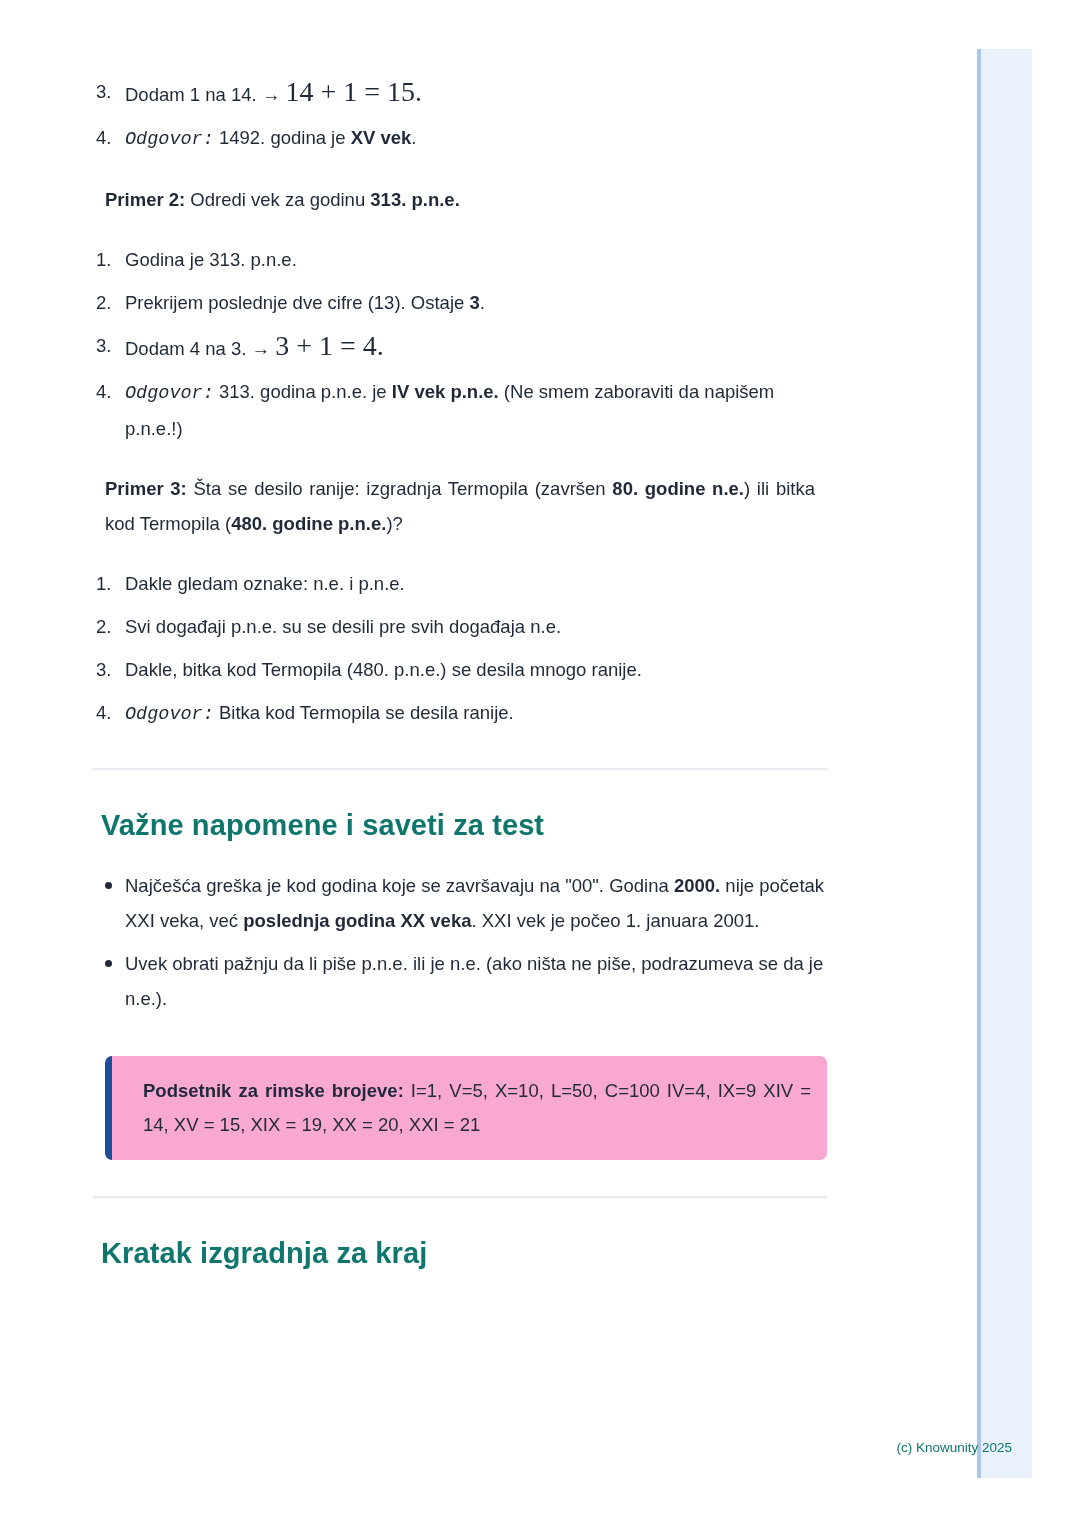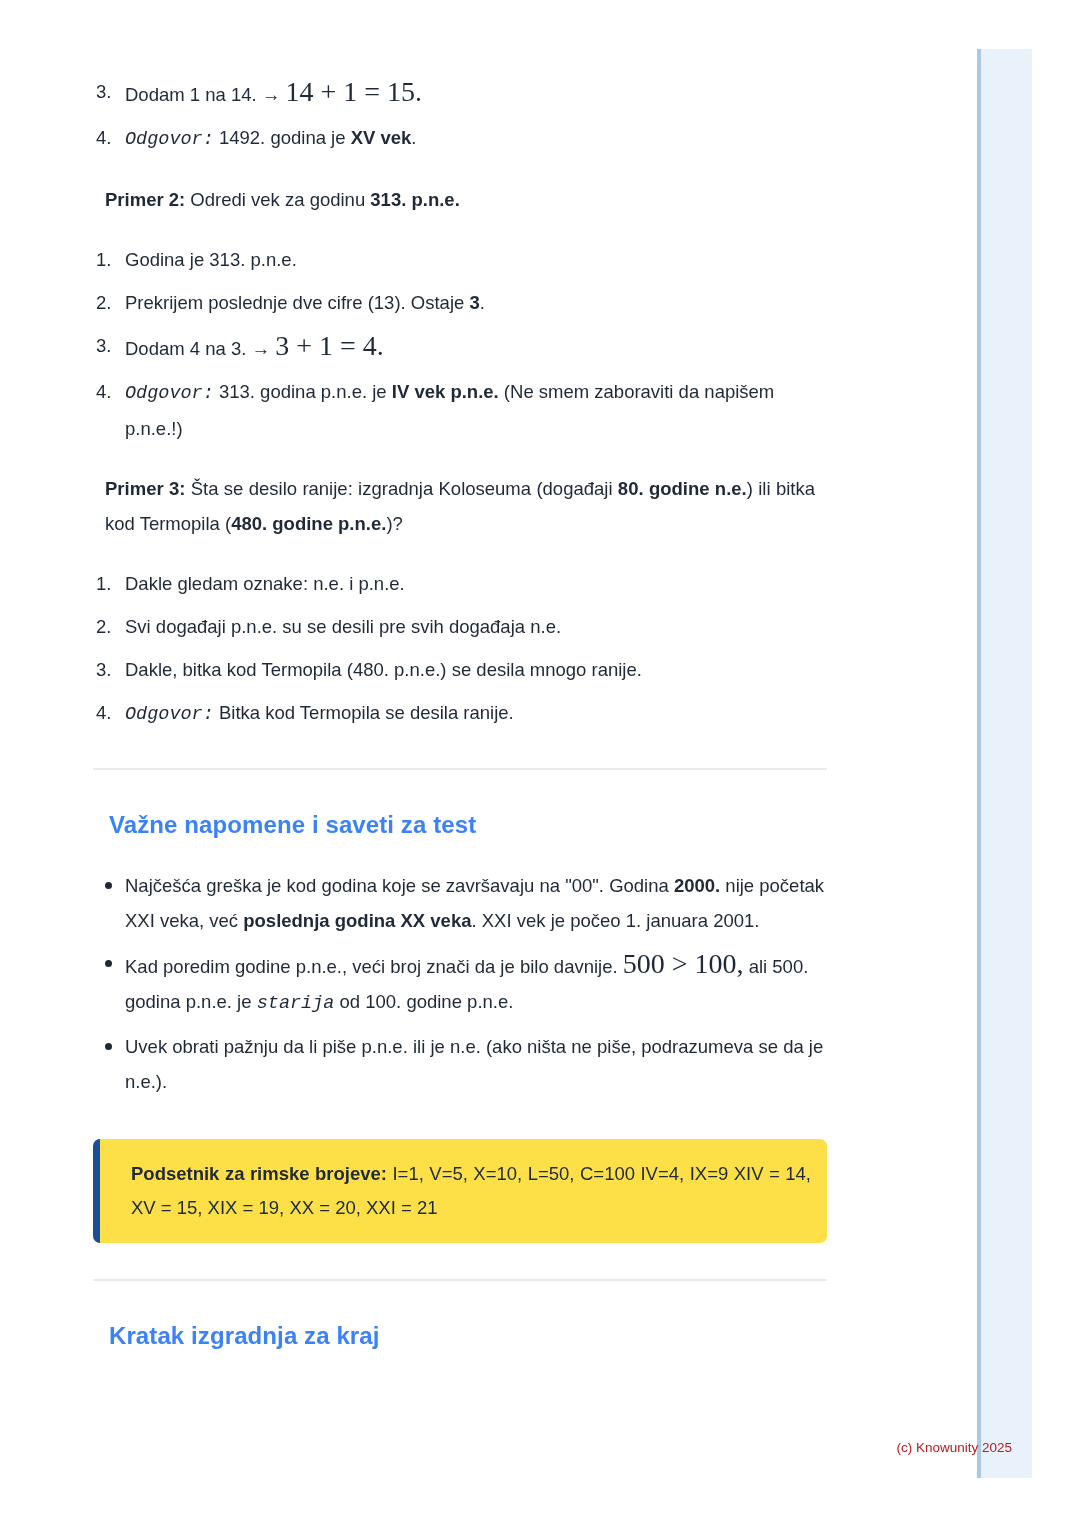--- a/index.html
+++ b/index.html
@@ -18,25 +18,25 @@
     top: 0;
     width: 734px;
     padding-top: 49px;
     font-size: 18.5px;
     line-height: 35px;
     z-index: 2;
   }
   .para { margin: 25px 12px; }
   .para.justify { text-align: justify; }
   h2.section-heading {
-    color: #3b82f6;
-    font-size: 24px;
+    color: #0f766e;
+    font-size: 29px;
     line-height: 34px;
     font-weight: 700;
-    margin: 38px 0 26px 16px;
+    margin: 38px 0 26px 8px;
     letter-spacing: 0.1px;
   }
   ol.olist, ul.ulist {
     list-style: none;
     margin: 25px 0;
     padding: 0;
   }
   li.list-row { display: flex; margin-bottom: 8px; }
   .num {
     width: 32px;
@@ -52,24 +52,24 @@
     margin: 14px 0 0 12px;
   }
   .li-text { flex: 1; }
   hr.divider {
     border: 0;
     height: 2px;
     background: #e7eaef;
     margin: 36px 0;
   }
   .quote {
-    background: #fde047;
+    background: #f9a8d4;
     border-left: 7px solid #1b4e96;
     border-radius: 7px;
-    margin: 40px 0 0 0;
+    margin: 40px 0 0 12px;
     padding: 18px 16px 18px 31px;
     line-height: 34px;
     text-align: justify;
   }
   .run-bold { font-weight: 700; }
   .run-italic { font-style: italic; font-family: Liberation Mono, monospace; }
   .run-math {
     font-family: "Liberation Serif", "DejaVu Serif", serif;
     font-size: 28px;
   }
@@ -84,21 +84,21 @@
     border-left: 4px solid #aac9e7;
     box-sizing: border-box;
     z-index: 1;
   }
   .copyright {
     position: absolute;
     top: 1438px;
     right: 68px;
     font-size: 13.5px;
     line-height: 20px;
-    color: #b91c1c;
+    color: #0f766e;
     z-index: 3;
   }
 </style>
 </head>
 <body>
 
 <div class="content">
     <ol class="olist">
       <li class="list-row">
         <span class="num">3.</span>
@@ -121,21 +121,21 @@
       </li>
       <li class="list-row">
         <span class="num">3.</span>
         <span class="li-text"><span>Dodam 4 na 3. </span><span class="run-arrow">→ </span><span class="run-math">3 + 1 = 4.</span></span>
       </li>
       <li class="list-row">
         <span class="num">4.</span>
         <span class="li-text"><span class="run-italic">Odgovor:</span><span> 313. godina p.n.e. je </span><span class="run-bold">IV vek p.n.e.</span><span> (Ne smem zaboraviti da napišem p.n.e.!)</span></span>
       </li>
     </ol>
-    <p class="para justify"><span class="run-bold">Primer 3:</span><span> Šta se desilo ranije: izgradnja Koloseuma (događaji </span><span class="run-bold">80. godine n.e.</span><span>) ili bitka kod Termopila (</span><span class="run-bold">480. godine p.n.e.</span><span>)?</span></p>
+    <p class="para justify"><span class="run-bold">Primer 3:</span><span> Šta se desilo ranije: izgradnja Termopila (završen </span><span class="run-bold">80. godine n.e.</span><span>) ili bitka kod Termopila (</span><span class="run-bold">480. godine p.n.e.</span><span>)?</span></p>
     <ol class="olist">
       <li class="list-row">
         <span class="num">1.</span>
         <span class="li-text"><span>Dakle gledam oznake: n.e. i p.n.e.</span></span>
       </li>
       <li class="list-row">
         <span class="num">2.</span>
         <span class="li-text"><span>Svi događaji p.n.e. su se desili pre svih događaja n.e.</span></span>
       </li>
       <li class="list-row">
@@ -153,26 +153,20 @@
       <li class="list-row">
         <span class="dot-wrap">
           <span class="dot" style="display: block;"></span>
         </span>
         <span class="li-text"><span>Najčešća greška je kod godina koje se završavaju na "00". Godina </span><span class="run-bold">2000.</span><span> nije početak XXI veka, već </span><span class="run-bold">poslednja godina XX veka</span><span>. XXI vek je počeo 1. januara 2001.</span></span>
       </li>
       <li class="list-row">
         <span class="dot-wrap">
           <span class="dot" style="display: block;"></span>
         </span>
-        <span class="li-text"><span>Kad poredim godine p.n.e., veći broj znači da je bilo davnije. </span><span class="run-math">500 &gt; 100,</span><span> ali 500. godina p.n.e. je </span><span class="run-italic">starija</span><span> od 100. godine p.n.e.</span></span>
-      </li>
-      <li class="list-row">
-        <span class="dot-wrap">
-          <span class="dot" style="display: block;"></span>
-        </span>
         <span class="li-text"><span>Uvek obrati pažnju da li piše p.n.e. ili je n.e. (ako ništa ne piše, podrazumeva se da je n.e.).</span></span>
       </li>
     </ul>
     <div class="quote"><span class="run-bold">Podsetnik za rimske brojeve:</span><span> I=1, V=5, X=10, L=50, C=100 IV=4, IX=9 XIV = 14, XV = 15, XIX = 19, XX = 20, XXI = 21</span></div>
     <hr class="divider">
     <h2 class="section-heading">Kratak izgradnja za kraj</h2>
   </div>
 
 <div class="side-bar"></div>
 

